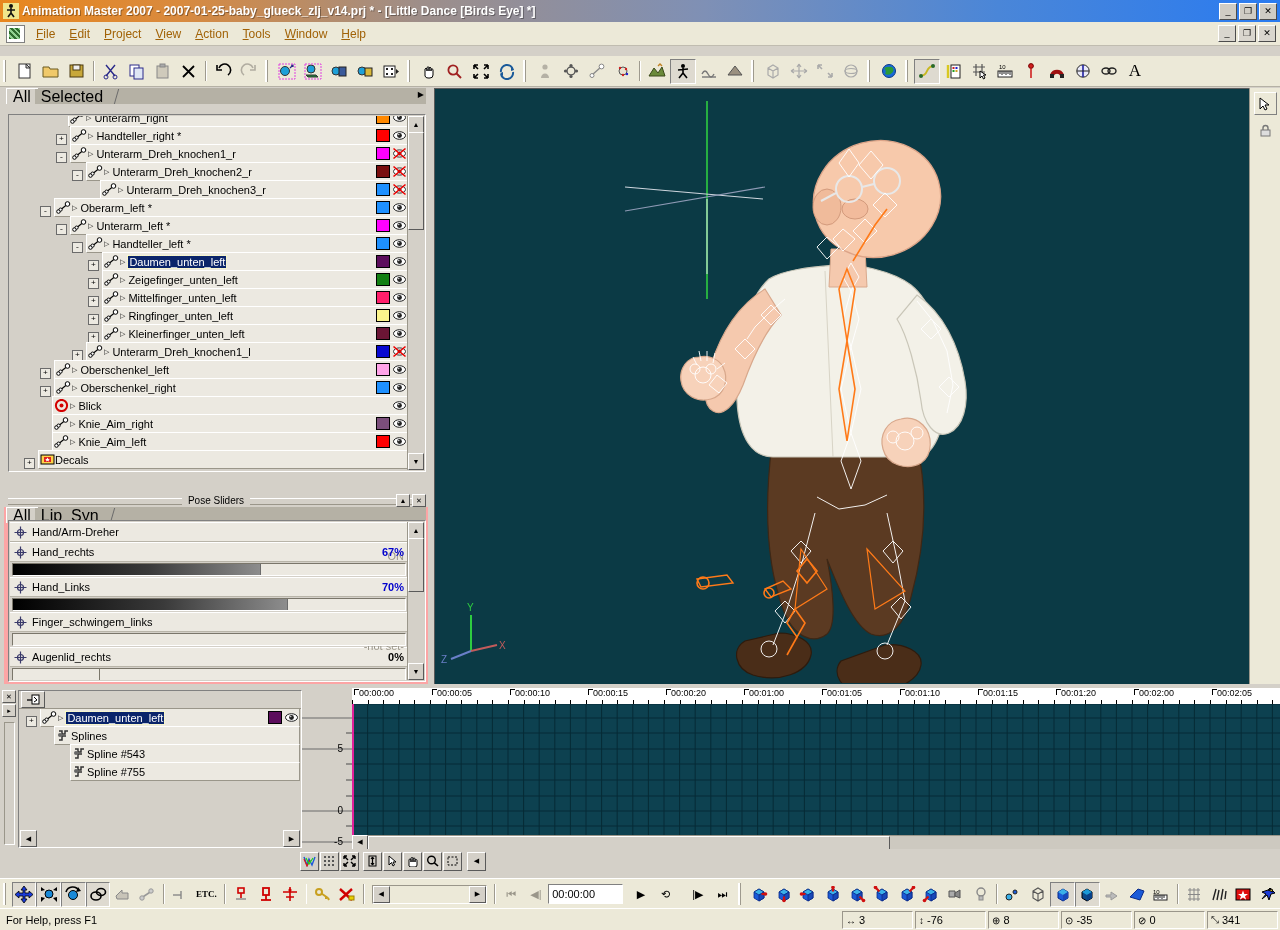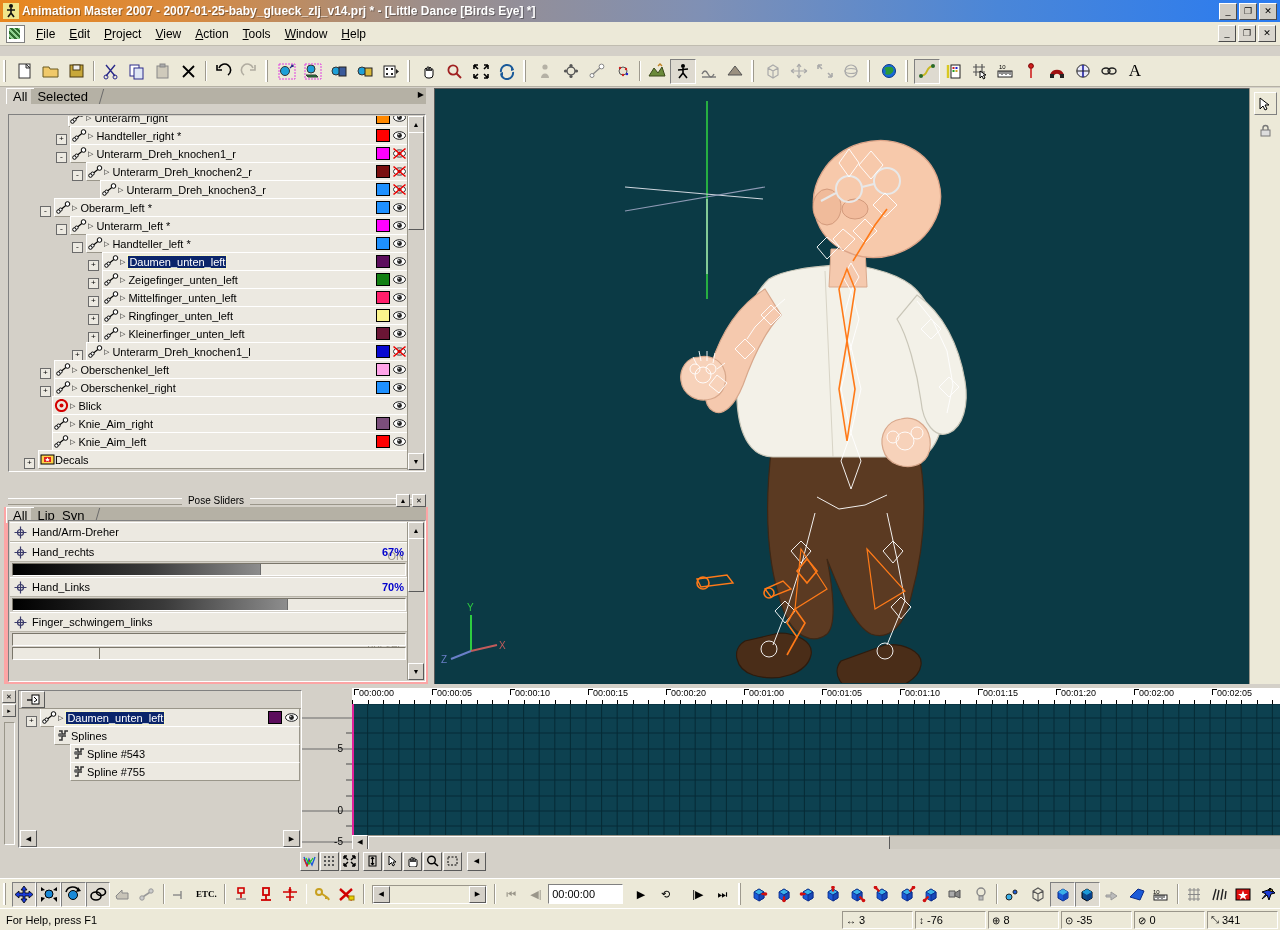--- a/index.html
+++ b/index.html
@@ -26,21 +26,21 @@
     border-color:#fff #4c4c4c #4c4c4c #fff;display:flex;align-items:center;
     justify-content:center;font-size:9px;font-family:"Liberation Sans",sans-serif;color:#000;line-height:1;}
   .winbtn.blue{background:#cfccc4;}
 
   
   .menubar{position:absolute;left:0;top:22px;width:1280px;height:23px;background:#ece9d8;
     border-bottom:1px solid #c0bcb0;display:flex;align-items:center;}
   .menu-appicon{width:17px;height:16px;margin:0 4px 0 6px;background:#fff;border:1px solid #808080;position:relative;overflow:hidden;}
   .menu-appicon:before{content:"";position:absolute;left:2px;top:2px;width:11px;height:11px;
     background:repeating-linear-gradient(45deg,#2d6b2d 0 2px,#8fd18f 2px 4px);}
-  .menuitem{padding:3px 7px;color:#000000;font-size:12px;cursor:default;}
+  .menuitem{padding:3px 7px;color:#a16207;font-size:12px;cursor:default;}
   .menuitem u{text-decoration:underline;}
   .menubar .winbtns{top:3px;right:4px;}
 
   
   .toolbar{position:absolute;left:0;top:56px;width:1280px;height:30px;background:#ece9d8;
     display:flex;align-items:center;border-bottom:1px solid #b5b1a5;}
   .tb-grip{width:6px;height:22px;margin:0 3px;
     background:linear-gradient(to right,#fff 0 2px,#9e9a8e 2px 3px,transparent 3px);}
   .tbtn{width:24px;height:23px;margin:0 0px;display:flex;align-items:center;justify-content:center;
     position:relative;border:1px solid transparent;}
@@ -52,21 +52,21 @@
     position:relative;font-size:10px;color:#000;}
   .cap-line{position:absolute;left:4px;right:4px;top:4px;height:5px;
     border-top:1px solid #fff;border-bottom:1px solid #9a968a;}
   .cap-txt{position:relative;background:#d4d0c8;padding:0 6px;z-index:2;font-size:10px;}
   .cap-btns{position:absolute;right:2px;top:0px;display:flex;gap:2px;z-index:3;}
   .cap-btn{width:12px;height:11px;background:#d4d0c8;border:1px solid;
     border-color:#fff #5a5a5a #5a5a5a #fff;font-size:7px;display:flex;align-items:center;justify-content:center;line-height:1;}
 
   
   .tabrow{height:16px;background:#b5b1a5;display:flex;align-items:flex-end;position:relative;}
-  .tab{height:15px;padding:0 7px 0 6px;display:flex;align-items:center;font-size:13px;
+  .tab{height:15px;padding:0 7px 0 6px;display:flex;align-items:center;font-size:16px;
     background:#b5b1a5;color:#000;position:relative;margin-right:-3px;}
   .tab.active{background:#d4d0c8;border-top:1px solid #fff;border-left:1px solid #fff;}
   .tab .slant{position:absolute;right:-7px;top:0;width:8px;height:15px;
     border-right:1px solid #6b6b6b;transform:skewX(-16deg);}
   .tab.active .slant{border-right:1px solid #555;background:#d4d0c8;}
   .tabrow .more{position:absolute;right:2px;top:2px;font-size:8px;}
 
   
   #workspace{position:absolute;left:4px;top:88px;width:424px;height:390px;background:#d4d0c8;}
   .ws-inner{position:absolute;left:4px;top:26px;right:2px;bottom:6px;
@@ -1013,20 +1013,28 @@
           </div>
           <div class="prow">
             <span class="pic"><svg width="13" height="13" viewBox="0 0 13 13">
                 <path d="M6.5 0.5 L6.5 12.5 M0.5 6.5 L12.5 6.5" stroke="#3a3a6a" stroke-width="1.2"></path>
                 <circle cx="6.5" cy="6.5" r="3" fill="none" stroke="#3a3a6a" stroke-width="1.2"></circle>
               </svg></span>
             <span class="pname">Finger_schwingem_links</span>
             <span class="pval gray">-not set-</span>
           </div>
           <div class="pbar"></div>
+          <div class="prow">
+            <span class="pic"><svg width="13" height="13" viewBox="0 0 13 13">
+                <path d="M6.5 0.5 L6.5 12.5 M0.5 6.5 L12.5 6.5" stroke="#3a3a6a" stroke-width="1.2"></path>
+                <circle cx="6.5" cy="6.5" r="3" fill="none" stroke="#3a3a6a" stroke-width="1.2"></circle>
+              </svg></span>
+            <span class="pname">Augenlid_rechts</span>
+            <span class="pval black">0%</span>
+          </div>
           <div class="pbar">
             <div style="position: absolute; left: 0px; top: 0px; bottom: 0px; width: 22%; border-right: 1px solid rgb(122, 118, 106); background: rgb(236, 233, 225);"></div>
           </div>
         </div>
       <div class="vscroll">
         <div class="sbtn">▲</div>
         <div class="sthumb" style="top:16px;height:52px;"></div>
         <div class="sbtn" style="position:absolute;bottom:0;left:0;right:0;">▼</div>
       </div>
     </div>

